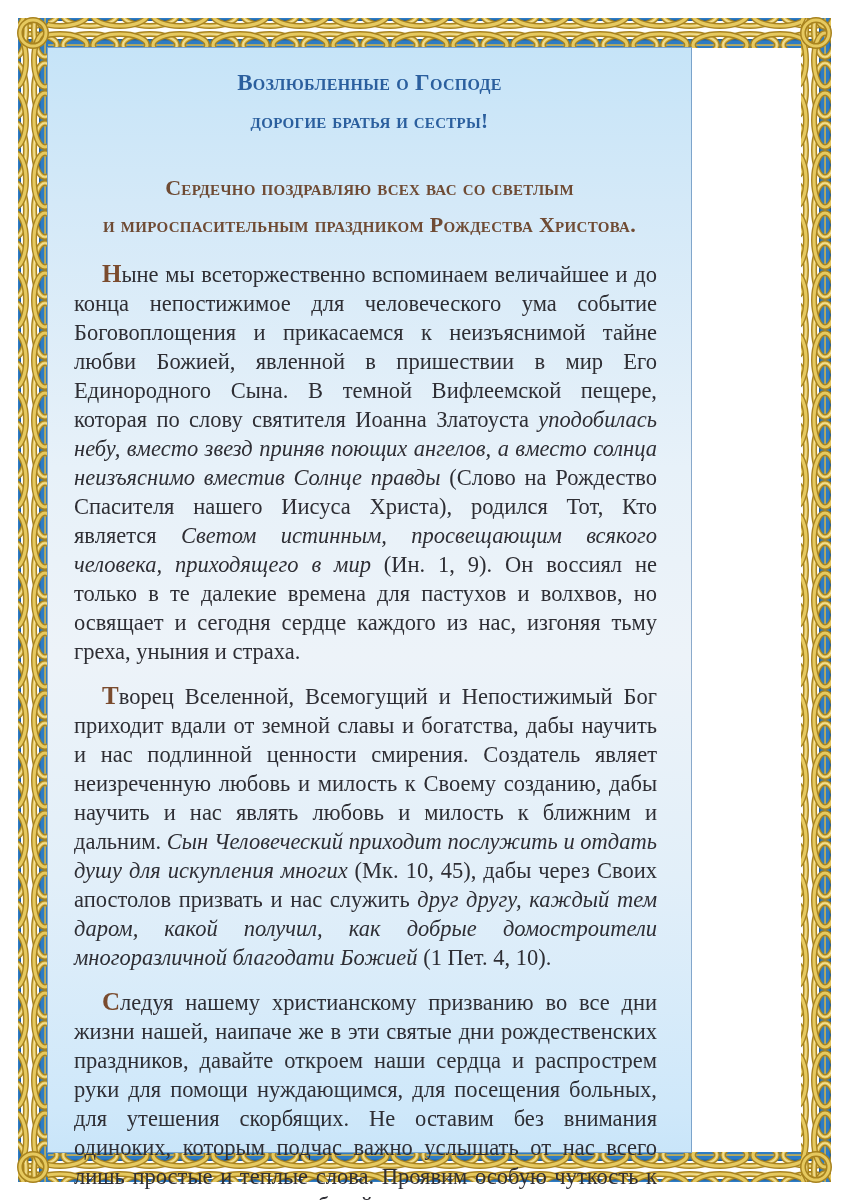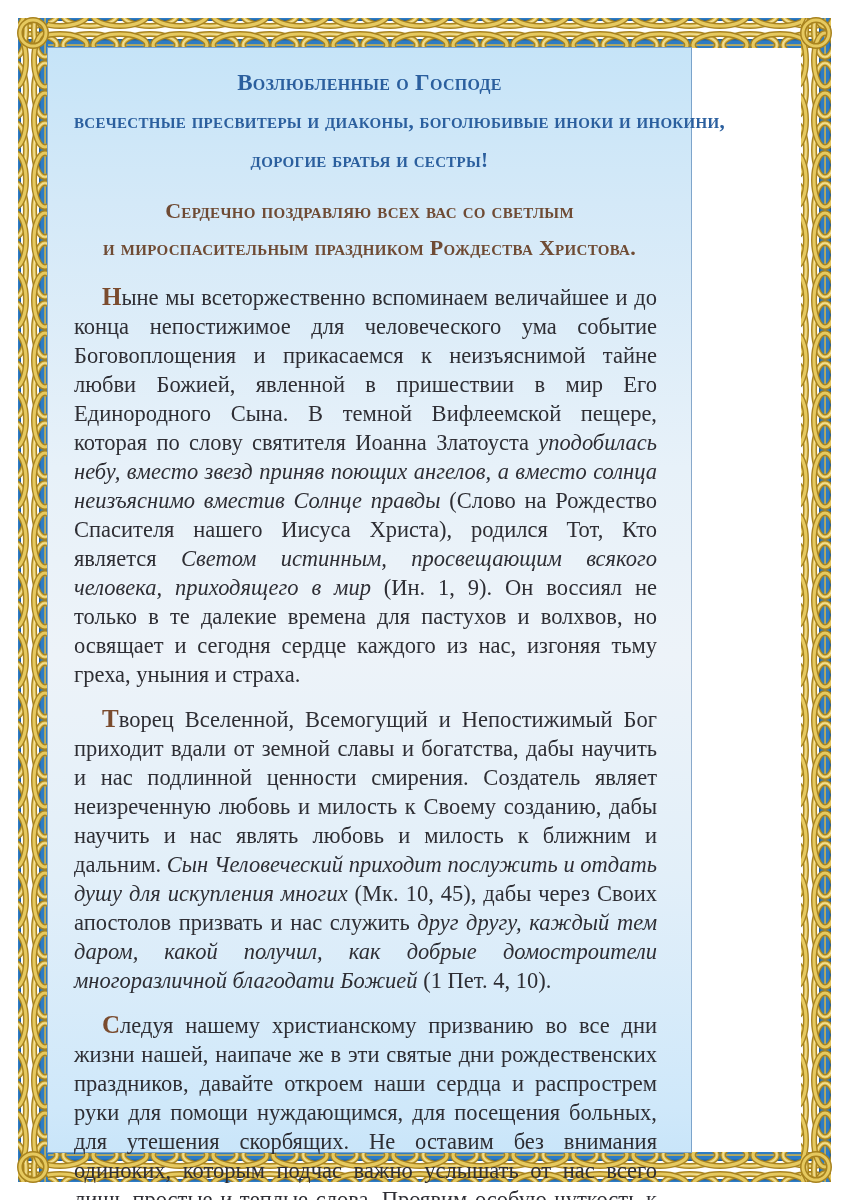--- a/index.html
+++ b/index.html
@@ -35,21 +35,21 @@
   .greeting{
     text-align:center;
     color:#6f4b34;
     font-weight:bold;
     font-variant-caps:small-caps;
     font-size:22px;
     line-height:37px;
     letter-spacing:0.3px;
     white-space:nowrap;
   }
-  .greeting-block{margin-top:12px;}
+  .greeting-block{margin-top:28px;}
   .body-block{margin-top:16px;}
   .body-par{
     margin:0 8px 15px 0;
     text-align:justify;
     text-indent:28px;
     font-size:22.5px;
     line-height:29px;
     color:#2e2e34;
   }
   .seg-initial{
@@ -112,21 +112,20 @@
       <circle cx="816" cy="1167" r="13" stroke="#e6c95f" stroke-width="3"></circle>
     </g>
   </svg>
 
   <div class="panel"></div>
 
   <div class="content">
 
     <div>
       <div class="salutation first">Возлюбленные о Господе</div>
-      <div class="salutation">всечестные пресвитеры и диаконы, боголюбивые иноки и инокини,</div>
       <div class="salutation">дорогие братья и сестры!</div>
     </div>
 
     <div class="greeting-block">
       <div class="greeting">Сердечно поздравляю всех вас со светлым</div>
       <div class="greeting">и мироспасительным праздником Рождества Христова.</div>
     </div>
 
     <div class="body-block">
         <p class="body-par"><span class="seg-initial">Н</span><span class="seg-regular">ыне мы всеторжественно вспоминаем величайшее и до конца непостижимое для человеческого ума событие Боговоплощения и прикасаемся к неизъяснимой тайне любви Божией, явленной в пришествии в мир Его Единородного Сына. В темной Вифлеемской пещере, которая по слову святителя Иоанна Златоуста </span><span class="seg-italic">уподобилась небу, вместо звезд приняв поющих ангелов, а вместо солнца неизъяснимо вместив Солнце правды </span><span class="seg-regular">(Слово на Рождество Спасителя нашего Иисуса Христа), родился Тот, Кто является </span><span class="seg-italic">Светом истинным, просвещающим всякого человека, приходящего в мир </span><span class="seg-regular">(Ин. 1, 9). Он воссиял не только в те далекие времена для пастухов и волхвов, но освящает и сегодня сердце каждого из нас, изгоняя тьму греха, уныния и страха.</span></p>

